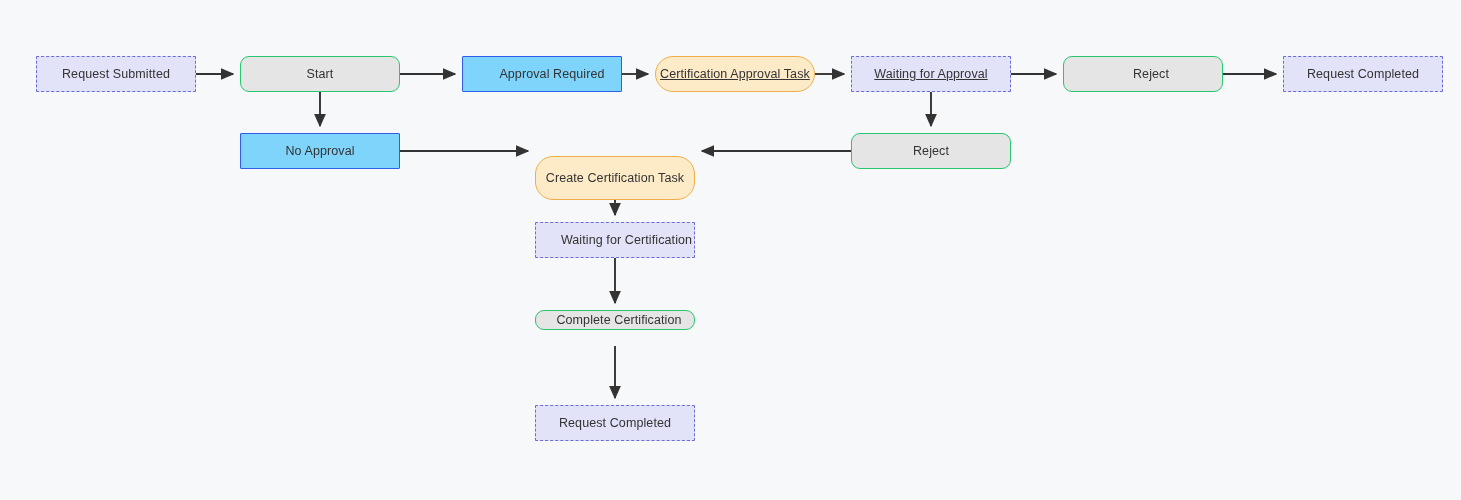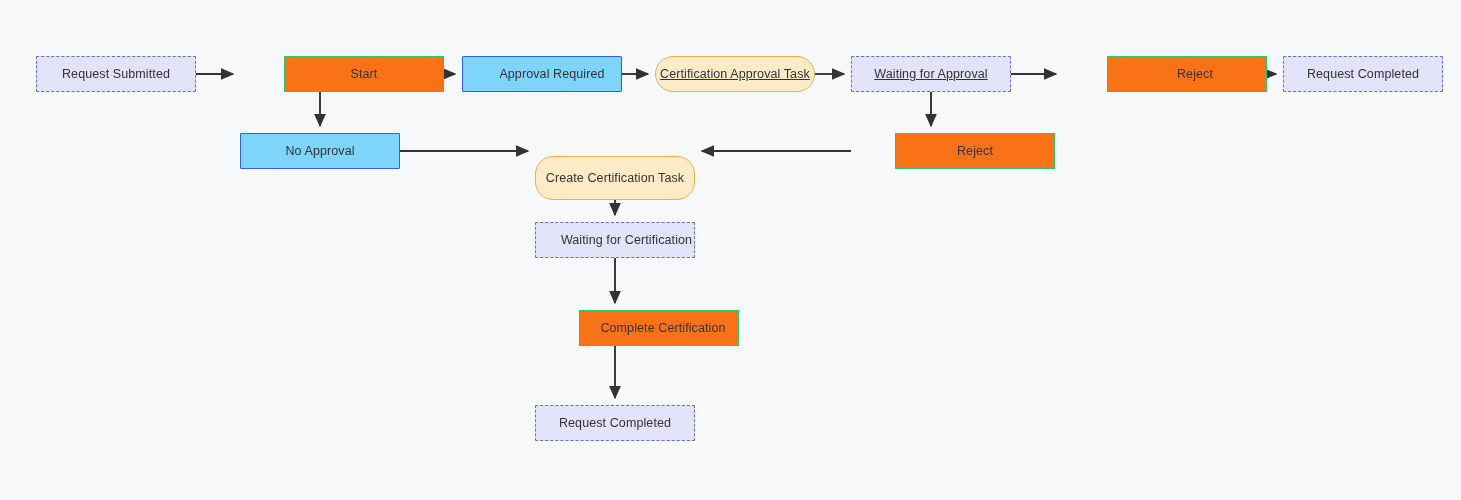--- a/index.html
+++ b/index.html
@@ -41,24 +41,23 @@
     z-index: 2;
   }
   
   .node.state {
     background: #e2e2f8;
     border: 1.3px dashed #6c6cd8;
     border-radius: 1px;
   }
   
   .node.action {
-    background: #f97316;
+    background: #e5e5e5;
     border: 1.4px solid #28c76f;
-    border-radius: 0;
-    margin-left: 44px;
+    border-radius: 9px;
   }
   
   .node.decision {
     background: #7fd4fc;
     border: 1.4px solid #2f5fe8;
     border-radius: 1px;
   }
   
   .node.task {
     background: #fdebc8;
@@ -121,21 +120,21 @@
       </div>
       <div class="node task" style="left: 535px; top: 121px; width: 160px; height: 44px; margin-top: 35px;">
         <span>Create Certification Task</span>
       </div>
       <div class="node action" style="left: 851px; top: 133px; width: 160px; height: 36px;">
         <span>Reject</span>
       </div>
       <div class="node state" style="left: 535px; top: 222px; width: 160px; height: 36px; padding-left: 23px;">
         <span>Waiting for Certification</span>
       </div>
-      <div class="node action" style="left: 535px; top: 310px; width: 160px; height: 36px; padding-left: 8px;">
+      <div class="node action" style="left: 535px; top: 310px; width: 160px; height: 20px; padding-left: 8px;">
         <span>Complete Certification</span>
       </div>
       <div class="node state" style="left: 535px; top: 405px; width: 160px; height: 36px;">
         <span>Request Completed</span>
       </div>
     </div>
 
 </div>
 
 </body></html>

